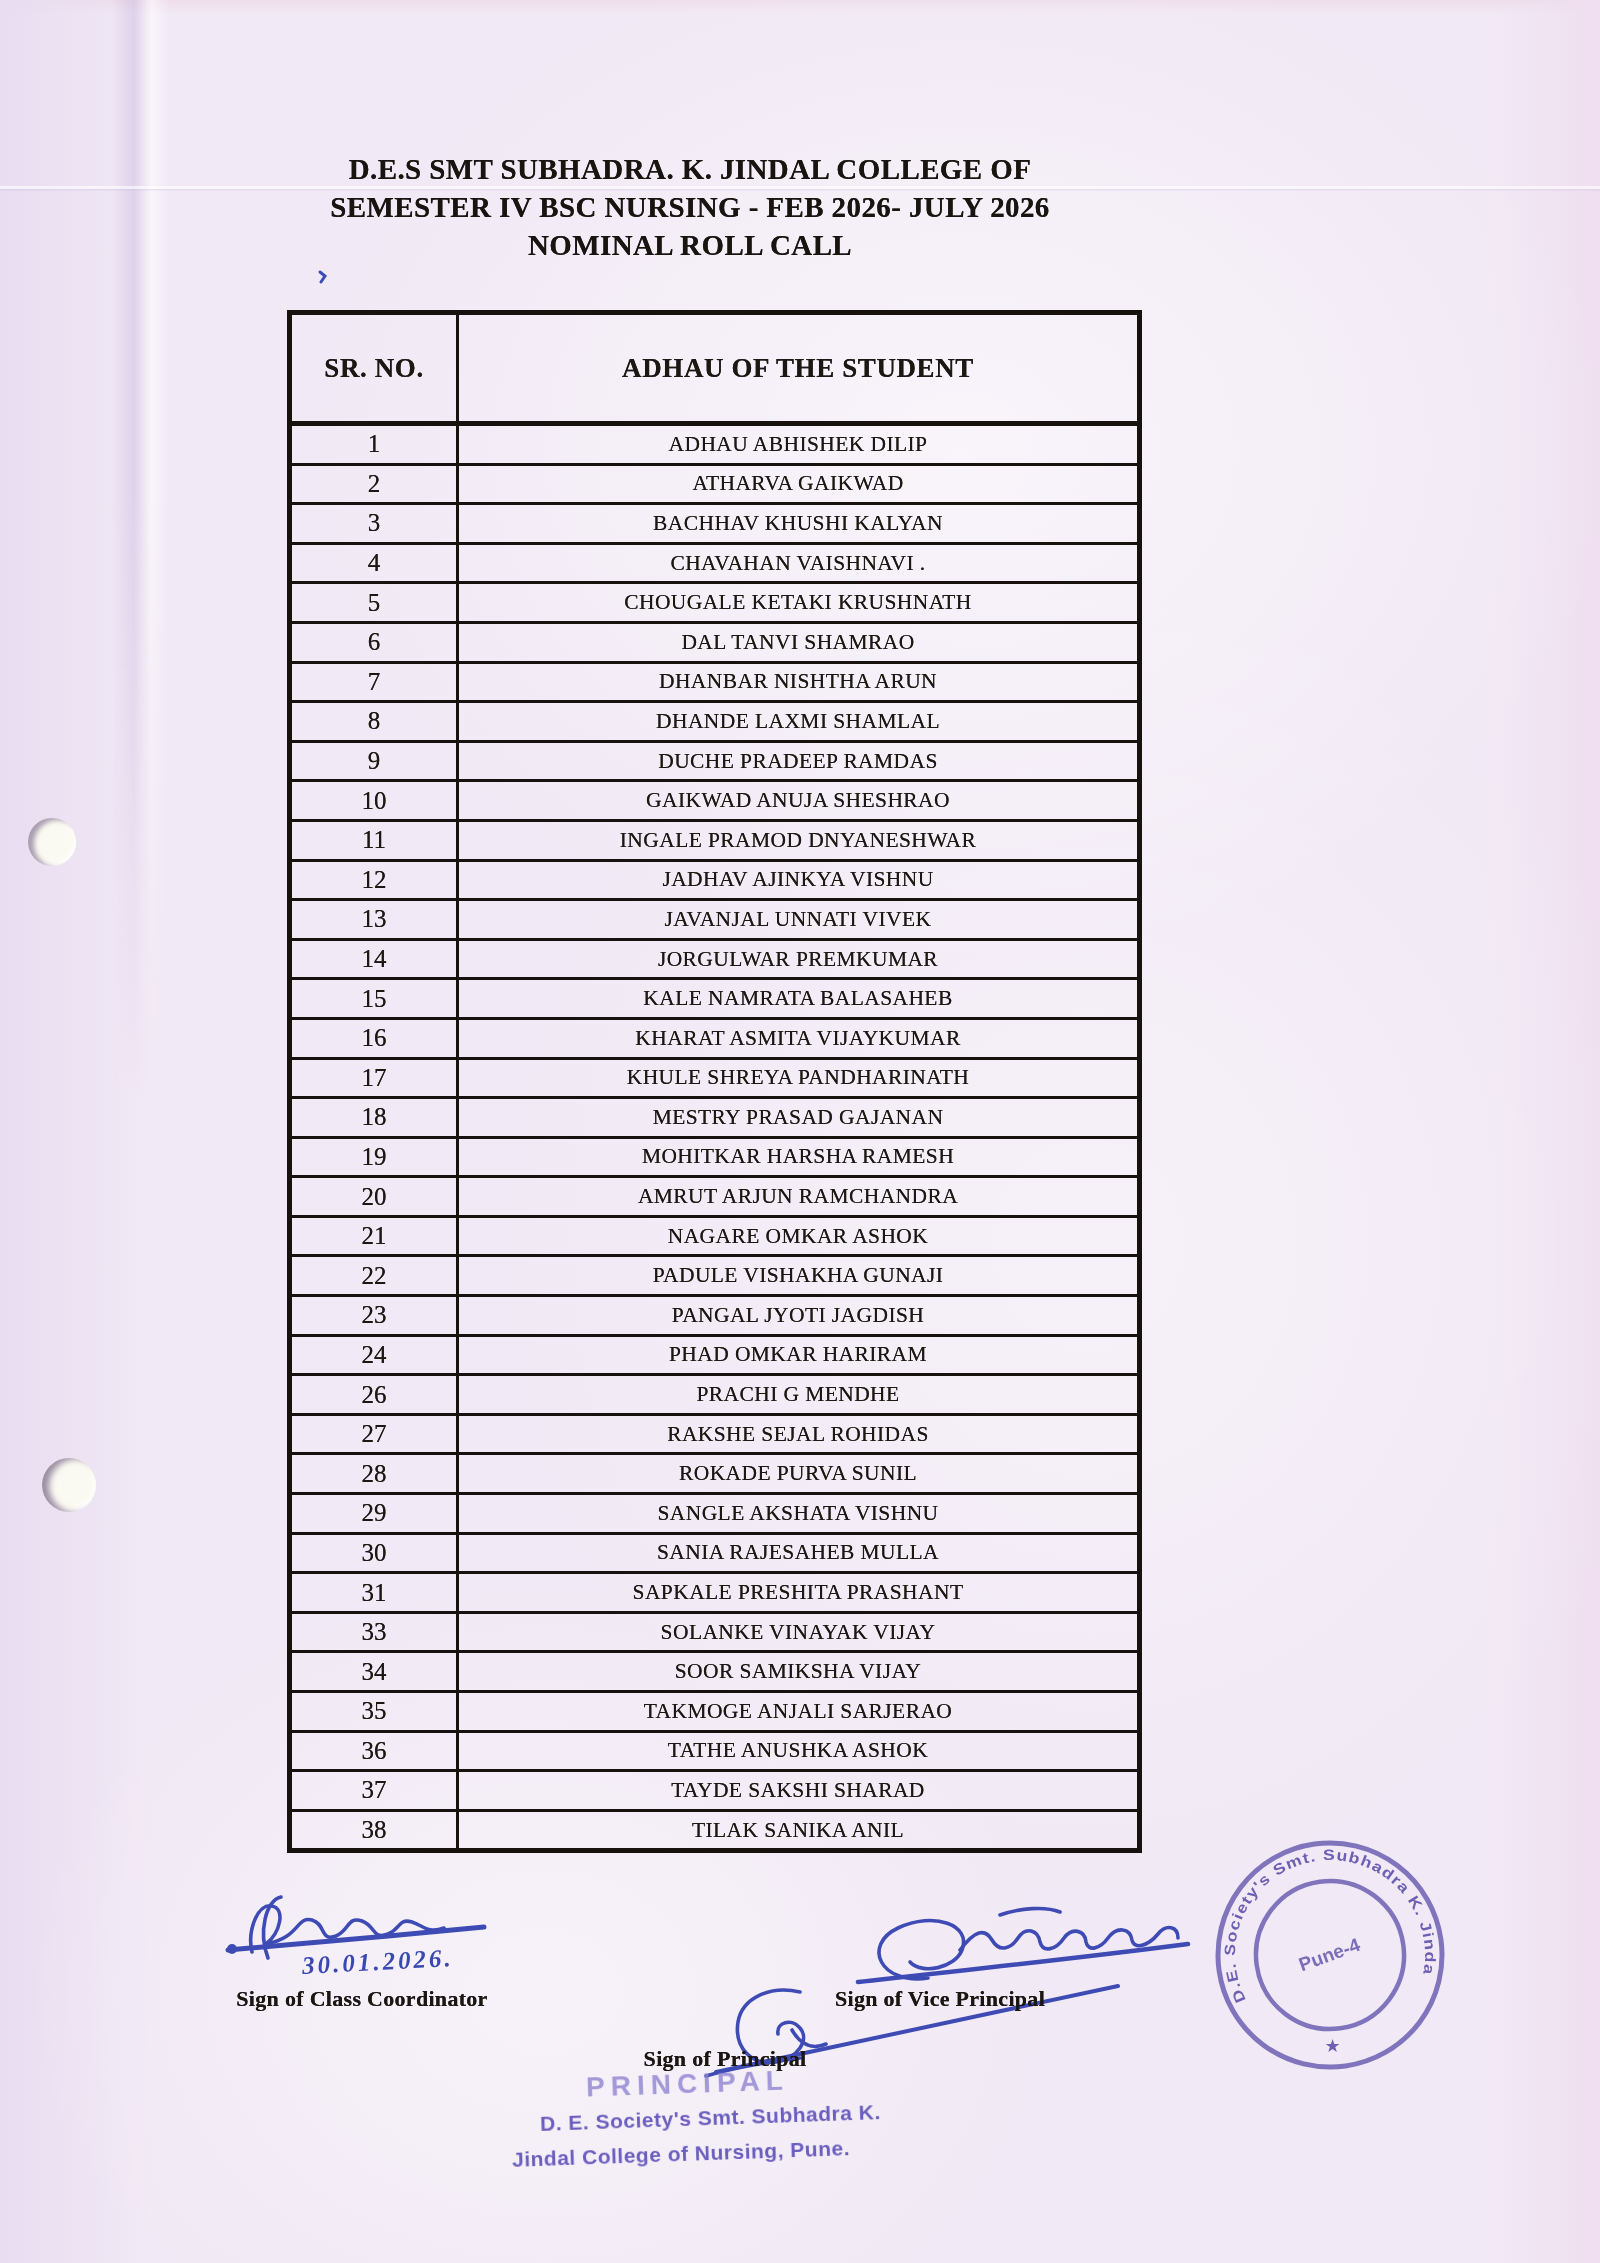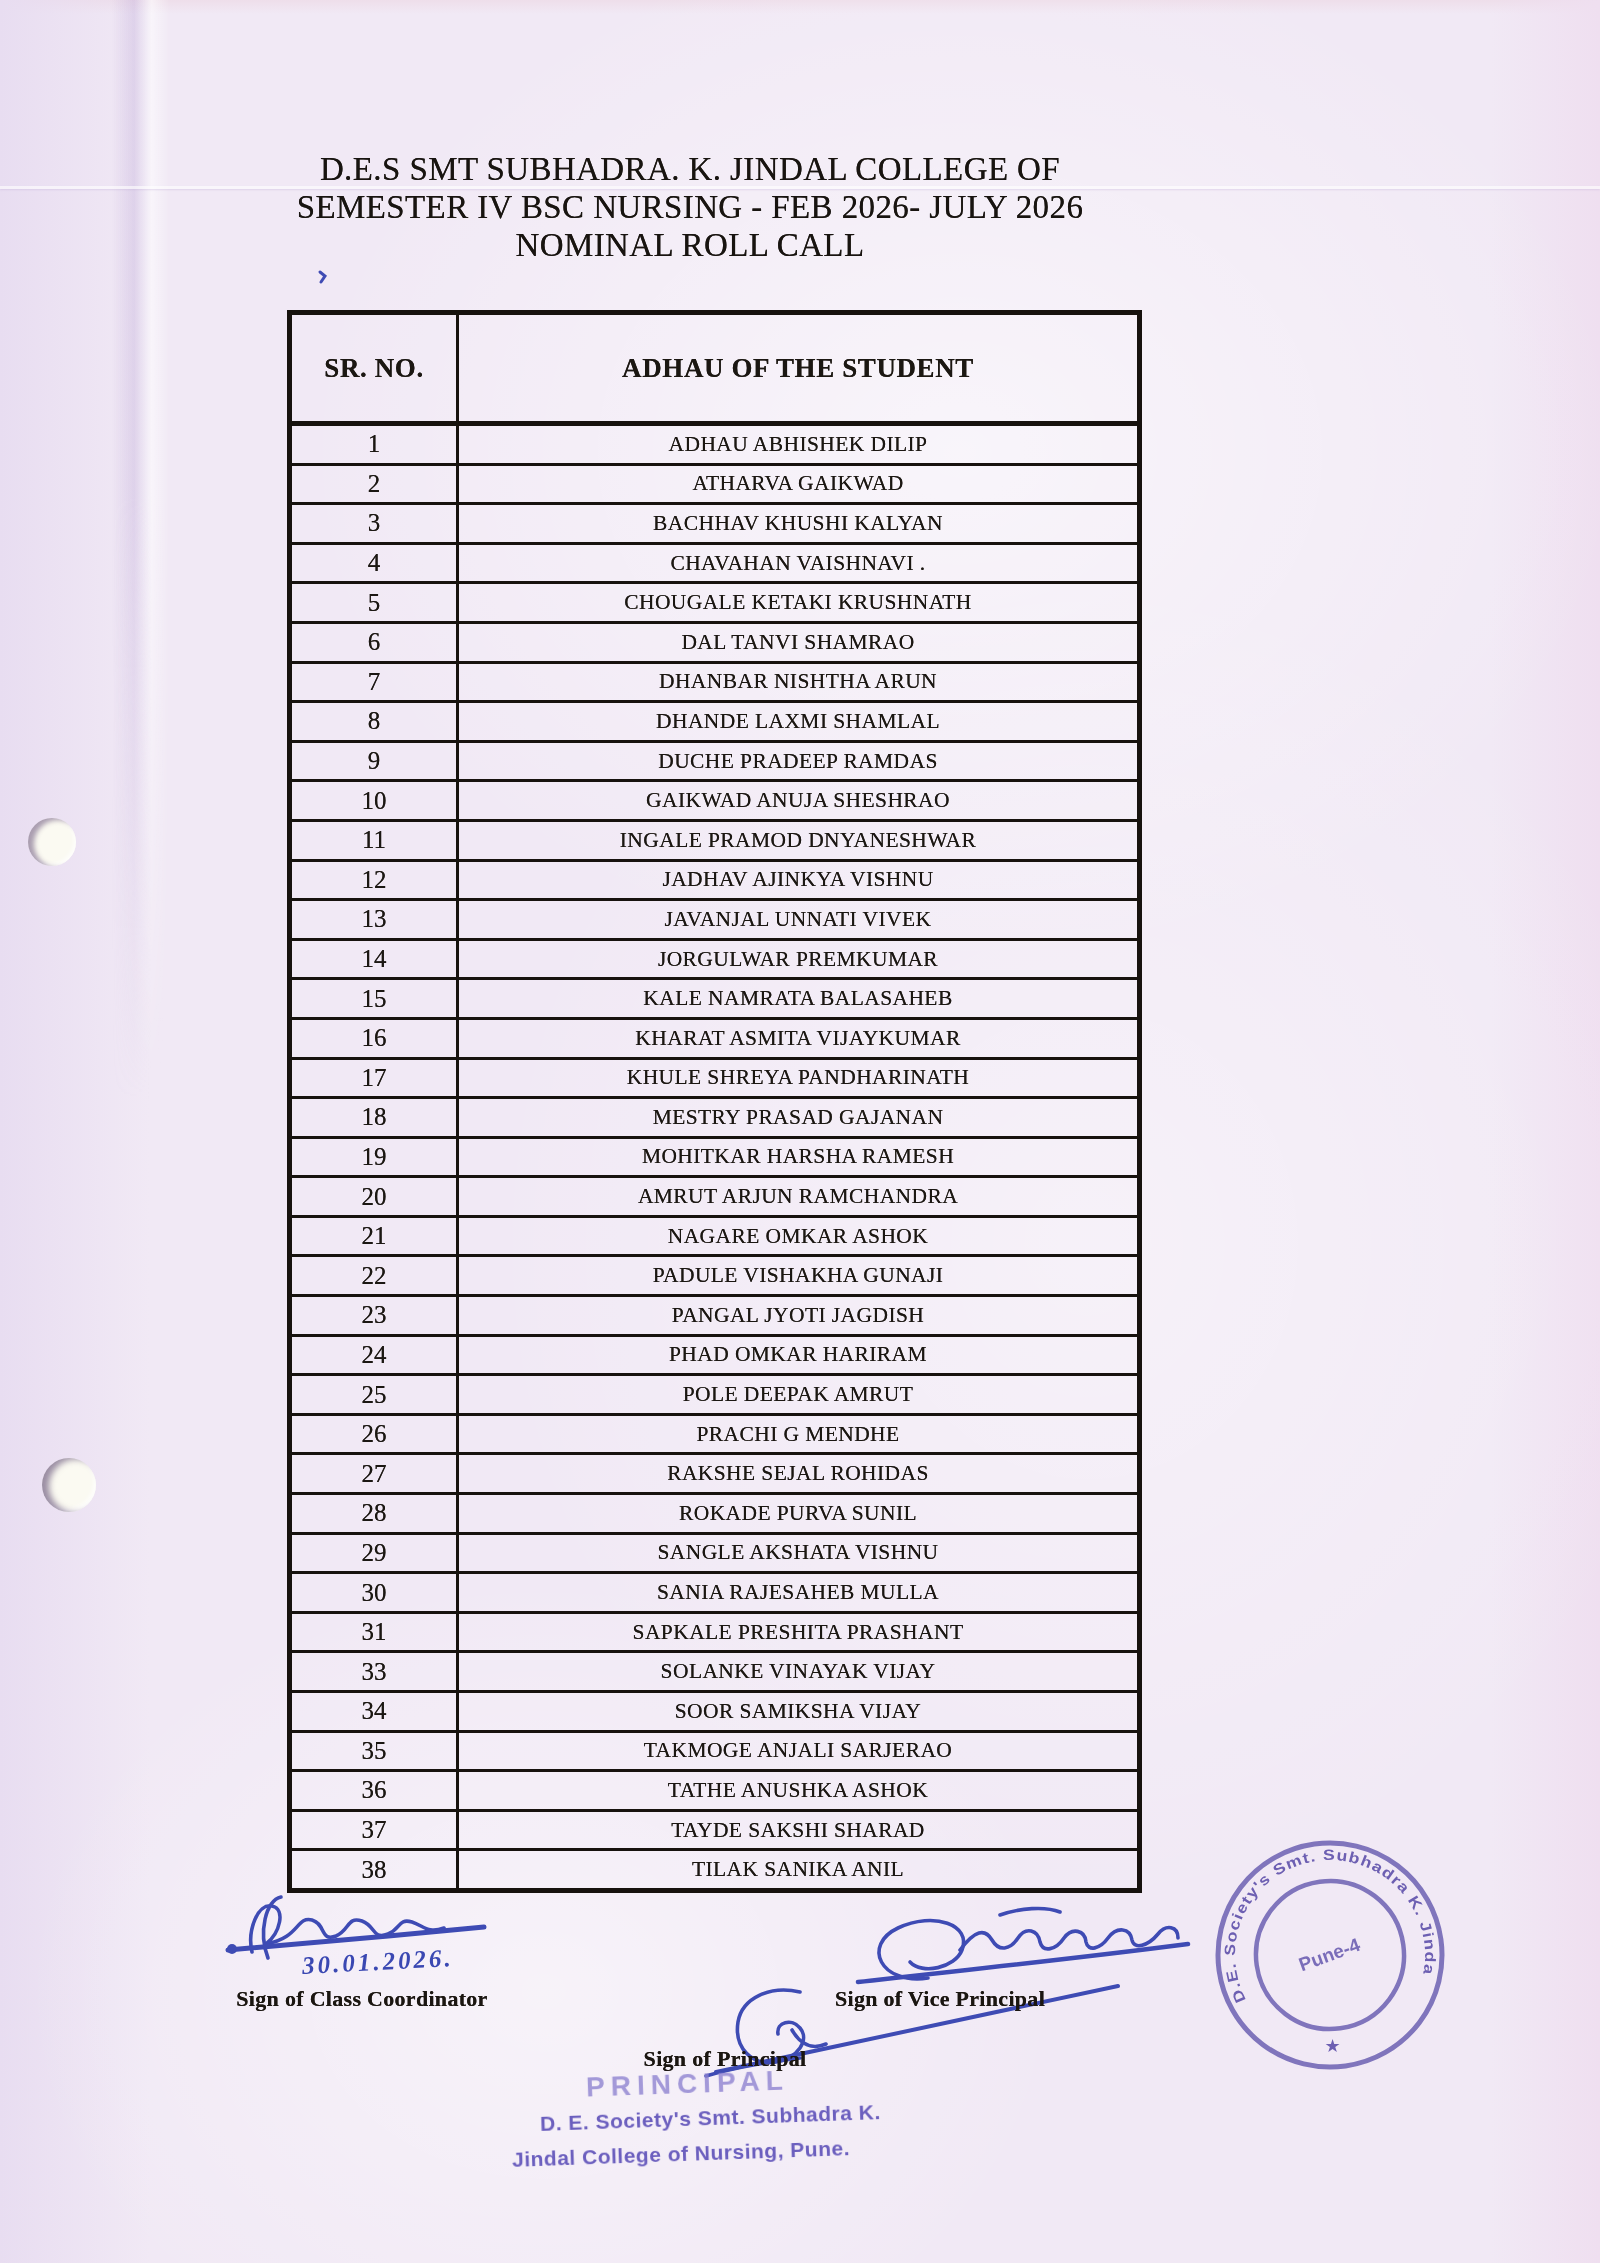--- a/index.html
+++ b/index.html
@@ -28,21 +28,21 @@
   .hole{
     position:absolute;border-radius:50%;background:#fbfaf2;
   }
   .hole.h1{left:28px;top:818px;width:48px;height:48px;
     box-shadow:inset 6px 2px 5px rgba(70,45,95,.45), inset -2px -2px 4px rgba(255,255,255,.8);}
   .hole.h2{left:42px;top:1458px;width:54px;height:54px;
     box-shadow:inset 7px 1px 6px rgba(60,35,85,.5), inset -2px -3px 4px rgba(255,255,255,.85);}
 
   .title-block{position:absolute;left:690px;top:150px;transform:translateX(-50%);
     width:1000px;text-align:center;color:#181410;}
-  .title-line{font-weight:normal;font-size:33px;line-height:38px;letter-spacing:.4px;
+  .title-line{font-weight:bold;font-size:29px;line-height:38px;letter-spacing:.4px;
     text-shadow:0 0 .6px rgba(24,18,12,.85);}
 
   table.roll{
     position:absolute;left:287px;top:310px;width:855px;
     border-collapse:collapse;table-layout:fixed;color:#1b1712;padding-left:12px;
   }
   table.roll, table.roll th, table.roll td{border:3px solid #17120e;}
   table.roll{border-width:5px;}
   table.roll th{
     height:104px;font-size:27px;font-weight:bold;letter-spacing:.6px;
@@ -188,24 +188,20 @@
           <td class="sr">22</td>
           <td class="nm">PADULE VISHAKHA GUNAJI</td>
         </tr>
         <tr>
           <td class="sr">23</td>
           <td class="nm">PANGAL JYOTI JAGDISH</td>
         </tr>
         <tr>
           <td class="sr">24</td>
           <td class="nm">PHAD OMKAR HARIRAM</td>
-        </tr>
-        <tr>
-          <td class="sr">25</td>
-          <td class="nm">POLE DEEPAK AMRUT</td>
         </tr>
         <tr>
           <td class="sr">26</td>
           <td class="nm">PRACHI G MENDHE</td>
         </tr>
         <tr>
           <td class="sr">27</td>
           <td class="nm">RAKSHE SEJAL ROHIDAS</td>
         </tr>
         <tr>

